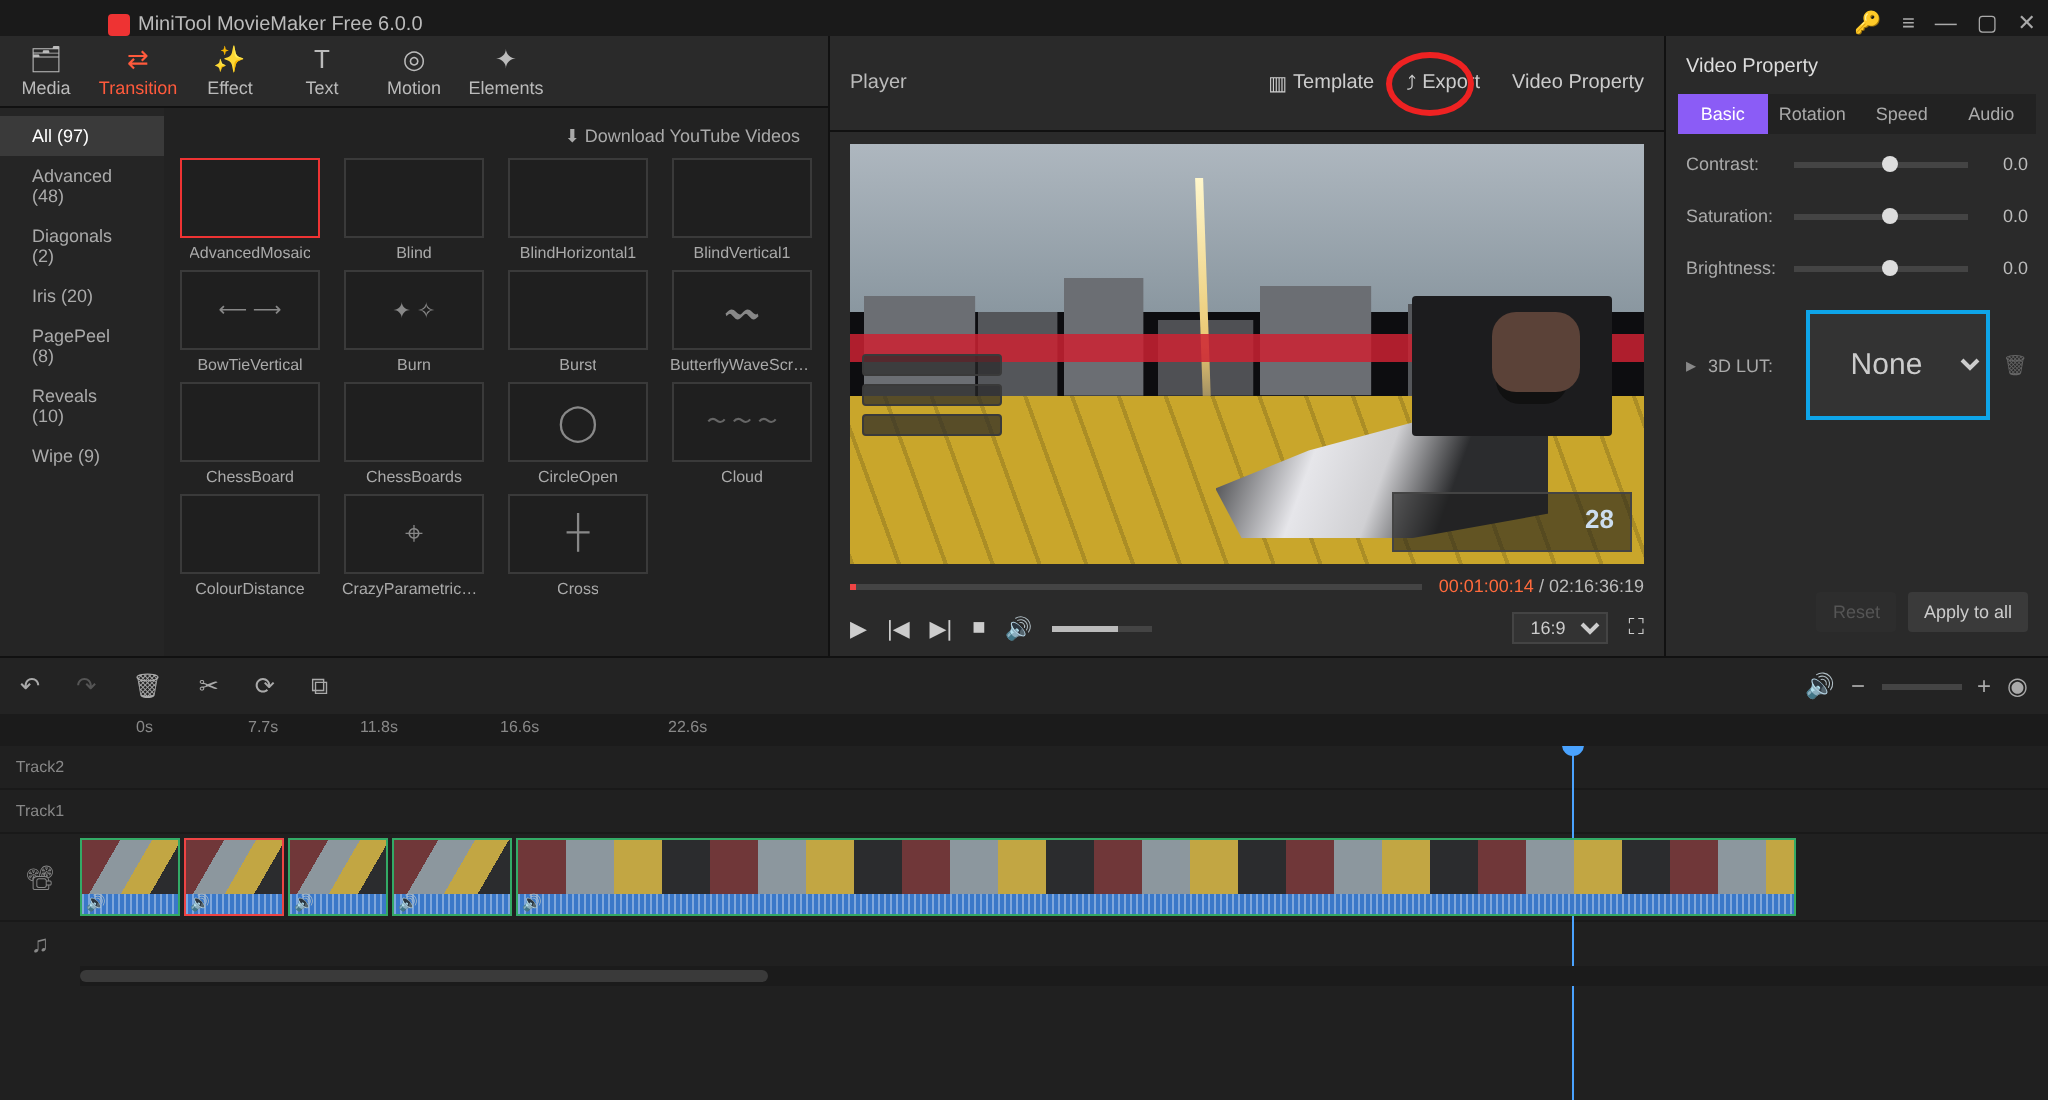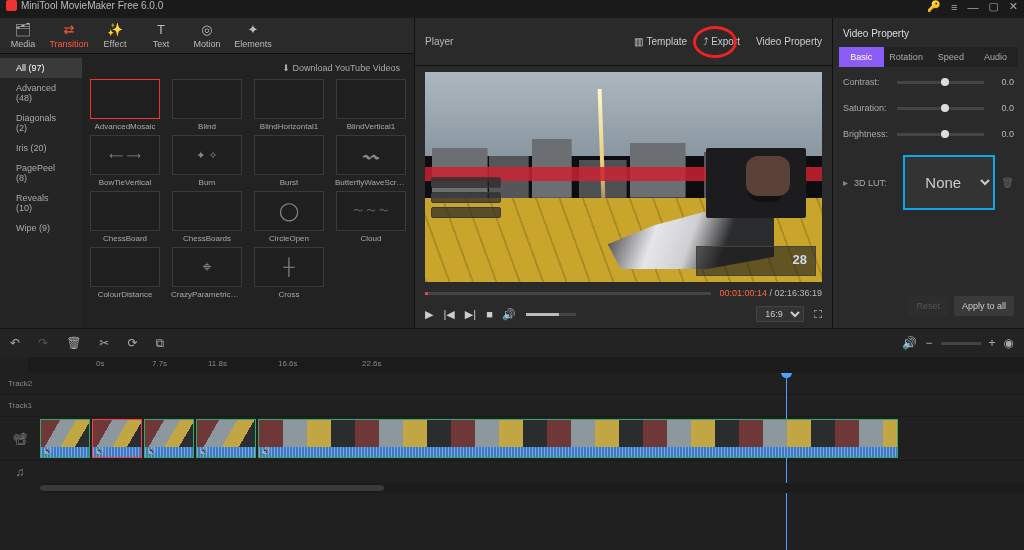--- a/index.html
+++ b/index.html
@@ -1,17 +1,17 @@
 <!DOCTYPE html>
 <html><head>
 <meta charset="utf-8">
 <style>
   * { box-sizing: border-box; margin: 0; padding: 0; font-family: Arial, sans-serif; }
   body { background:#1a1a1a; color:#bbb; font-size:10px; width:1024px; height:550px; overflow:hidden; position:relative; }
-  .titlebar { height:18px; background:#1a1a1a; display:flex; align-items:flex-start; padding:0 6px; justify-content:space-between; }
+  .titlebar { height:18px; background:#1a1a1a; display:flex; align-items:flex-end; padding:0 6px; justify-content:space-between;margin-left:48px; }
   .titlebar .left { display:flex; align-items:center; gap:4px; }
   .titlebar .logo { width:11px; height:11px; background:#e33; border-radius:2px; }
   .titlebar .winbtns { display:flex; gap:10px; align-items:center; }
   .titlebar .winbtns span { color:#aaa; font-size:11px; cursor:pointer; }
   .key { color:#fc0; }
 
   .top { display:flex; height:310px; }
   .library { width:415px; display:flex; flex-direction:column; background:#222; border-right:1px solid #111; }
   .toolbar { display:flex; gap:0px; background:#2a2a2a; height:36px; border-bottom:1px solid #111;}
   .toolbtn { width:46px; display:flex; flex-direction:column; align-items:center; justify-content:center; gap:2px; cursor:pointer; color:#bbb; font-size:9px;}
@@ -101,21 +101,21 @@
   .props .bot{margin-top:auto; display:flex; gap:6px; padding:8px 10px; justify-content:flex-end;}
   .props .bot button{background:#3a3a3a; border:none; color:#ccc; font-size:9px; padding:5px 8px; cursor:pointer; border-radius:2px;}
   .props .bot button.disabled{background:#2d2d2d; color:#555;}
 
   .timeline { height:222px; background:#202020; border-top:1px solid #111; display:flex; flex-direction:column;}
   .tlbar { height:28px; display:flex; align-items:center; padding:0 10px; gap:18px; background:#232323;}
   .tlbar span{cursor:pointer; color:#aaa; font-size:12px;}
   .tlbar .spacer{flex:1;}
   .tlbar .zoom{display:flex; align-items:center; gap:8px;}
   .tlbar .zoom .ztrack{width:40px;height:3px;background:#444;}
-  .ruler { height:16px; background:#1b1b1b; position:relative; margin-left:28px;}
+  .ruler { height:16px; background:#1b1b1b; position:relative; }
   .ruler .tick{position:absolute; top:2px; font-size:8px; color:#888;}
   .tracks { flex:1; position:relative; overflow:hidden;}
   .trow { height:22px; display:flex; align-items:center; border-bottom:1px solid #191919;}
   .trow .thead{width:40px; text-align:center; font-size:8px; color:#888;}
   .cliprow { height:44px; display:flex; align-items:stretch; border-bottom:1px solid #191919;}
   .cliprow .thead{width:40px; display:flex; align-items:center; justify-content:center; font-size:12px; color:#888;}
   .clips { flex:1; display:flex; position:relative; gap:2px; padding:2px 0;}
   .clip { position:relative; border:1px solid #3a6; background:#2a2a2a; overflow:hidden; display:flex; flex-direction:column;}
   .clip.sel{border-color:#e44;}
   .clip .cimg{flex:1; background:

